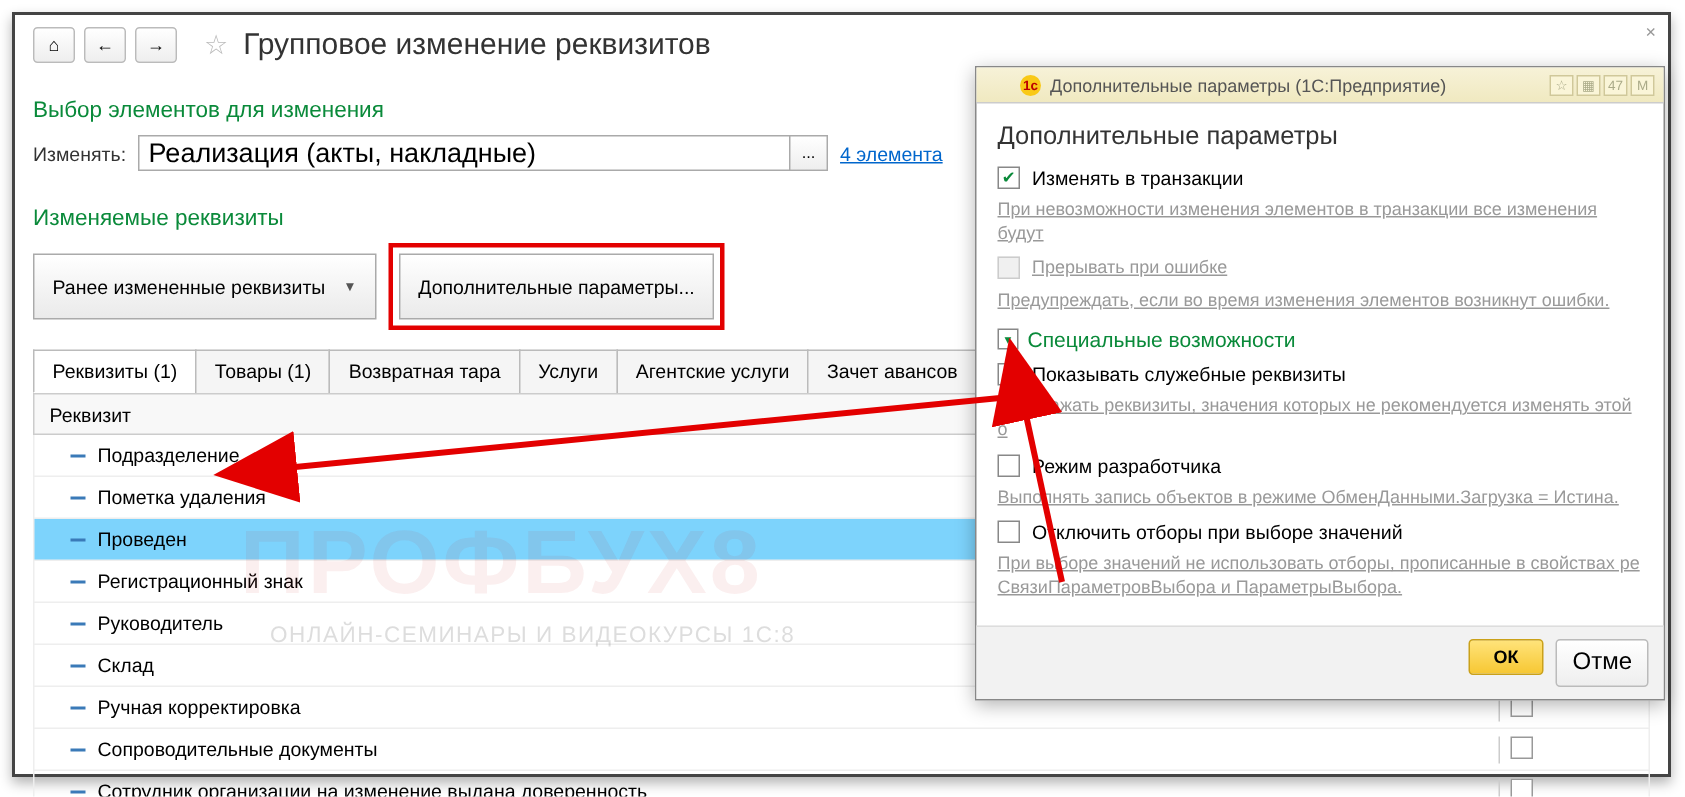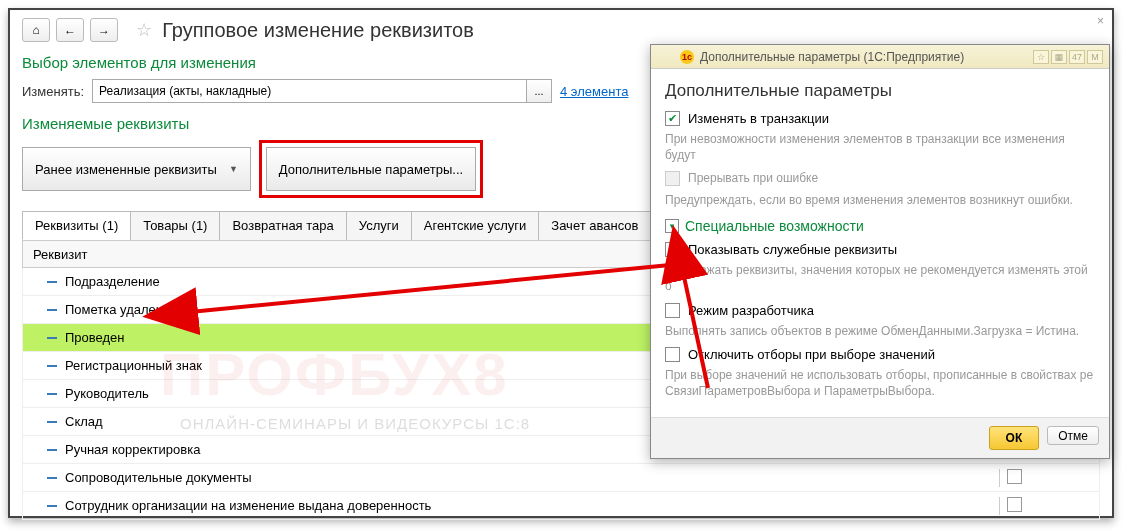--- a/index.html
+++ b/index.html
@@ -3,65 +3,65 @@
 <meta charset="utf-8">
 <style>
   * { box-sizing: border-box; font-family: Arial, sans-serif; }
   body { margin: 0; background: #fff; width: 1123px; height: 531px; position: relative; overflow: hidden; }
   .frame { border: 2px solid #444; width: 1106px; height: 510px; margin: 8px; position: relative; background: #fff; box-shadow: 0 4px 8px rgba(0,0,0,0.3); }
   .main { position: absolute; left: 0; top: 0; right: 0; bottom: 0; padding: 8px 12px; }
   .topbar { display: flex; align-items: center; gap: 6px; margin-bottom: 8px; }
   .nav-btn { width: 28px; height: 24px; border: 1px solid #bbb; border-radius: 3px; background: linear-gradient(#fff,#eee); display: flex; align-items: center; justify-content: center; font-size: 12px; cursor: pointer; }
   .star { color: #bbb; font-size: 18px; margin: 0 4px 0 12px; }
   .title { font-size: 20px; color: #333; }
-  .section-title { color: #0a8a3a; font-size: 15px; margin: 12px 0 8px; }
+  .section-title { color: #0a8a3a; font-size: 15px; margin: 23px 0 8px; }
   .row { display: flex; align-items: center; gap: 8px; margin-bottom: 8px; }
   .label { font-size: 13px; color: #333; }
   .input-like { flex: 0 0 460px; display: flex; }
-  .input-like input { flex: 1; height: 24px; border: 1px solid #aaa; border-right: none; padding: 0 6px; font-size: 12px; background: #fff; }
+  .input-like input { flex: 1; height: 24px; border: 1px solid #aaa; border-right: none; padding: 0 6px; font-size: 18px; background: #fff; }
   .input-like .dots { width: 26px; height: 24px; border: 1px solid #aaa; background: linear-gradient(#fff,#eee); display:flex; align-items:center; justify-content:center; font-size:11px; cursor:pointer; }
   .link { color: #0066cc; text-decoration: underline; font-size: 13px; cursor: pointer; }
   .btn { height: 44px; padding: 0 12px; border: 1px solid #aaa; background: linear-gradient(#fff,#eaeaea); font-size: 13px; cursor: pointer; display:flex; align-items:center; gap:6px; }
   .dropdown-btn { display:flex; align-items:center; }
   .dropdown-btn .caret { margin-left: 6px; font-size: 9px; color: #555; }
   .highlight-box { display:inline-block; padding: 4px; border: 3px solid #e30000; }
   .tabs { display:flex; border-bottom: 1px solid #bbb; margin-top: 12px; }
   .tab { padding: 6px 12px; font-size: 13px; border: 1px solid #bbb; border-bottom: none; background: #f5f5f5; margin-right: -1px; cursor:pointer; position:relative; top:1px; }
   .tab.active { background: #fff; border-bottom: 1px solid #fff; }
   .table-head { display:flex; border: 1px solid #ccc; background: #f8f8f8; font-size: 13px; height: 28px; align-items:center; }
   .col-req { flex: 1; padding: 0 10px; }
   .col-edit { width: 30px; text-align:center; border-left:1px solid #ccc; }
   .col-new { width: 70px; padding: 0 8px; border-left:1px solid #ccc; }
   .trow { display:flex; border: 1px solid #eee; border-top:none; height: 28px; align-items:center; font-size: 13px; }
   .trow .col-req { display:flex; align-items:center; gap:8px; padding-left: 24px; }
   .trow .dash { width: 10px; height: 2px; background: #3a7ab8; display:inline-block; }
-  .trow.hl { background: #bef264; }
+  .trow.hl { background: #7dd3fc; }
   .chk { width: 15px; height: 15px; border: 1px solid #999; background: #fff; display:inline-flex; align-items:center; justify-content:center; font-size:11px; color:#0a8a3a; }
   .chk.checked::after { content: "✔"; }
   .pencil { color: #2a8a2a; font-size: 13px; }
   .val-da { background: #ffe48a; padding: 0 6px; }
 
   
   .dialog { position: absolute; left: 640px; top: 34px; width: 460px; background: #fff; border: 1px solid #888; box-shadow: 0 3px 12px rgba(0,0,0,0.3); font-size: 13px; }
   .dialog .titlebar { height: 24px; background: linear-gradient(#f7f2d8,#f0e9c0); border-bottom:1px solid #ccc; display:flex; align-items:center; padding:0 6px; gap:6px; font-size:12px; color:#555; }
   .dialog .titlebar .logo { width:14px; height:14px; border-radius:50%; background:#f9c917; display:flex; align-items:center; justify-content:center; font-size:9px; color:#b00; font-weight:bold;margin-left:23px; }
   .dialog .titlebar .tbicons { margin-left:auto; display:flex; gap:2px; }
   .dialog .titlebar .tbicons div { width:16px; height:14px; border:1px solid #d0c89a; background:#faf5d8; font-size:9px; color:#aa8; display:flex; align-items:center; justify-content:center; }
   .dialog .body { padding: 10px 14px; }
   .dialog h2 { font-size: 17px; color:#333; margin: 2px 0 10px; font-weight:normal; }
   .dcheck-row { display:flex; align-items:center; gap:8px; margin: 6px 0; }
-  .hint { color:#999; font-size:12px; margin: 2px 0 8px 0; line-height:1.3; }
+  .hint { color:#999; font-size:12px; margin: 2px 0 8px 0; line-height:1.3;text-decoration:underline; }
   .collapse { display:flex; align-items:center; gap:6px; color:#0a8a3a; font-size:14px; margin: 10px 0 8px; cursor:pointer; }
   .collapse .cbox { width:14px; height:14px; border:1px solid #888; display:flex; align-items:center; justify-content:center; font-size:9px; color:#0a8a3a; }
   .dcheck { width:15px; height:15px; border:1px solid #888; background:#fff; display:inline-flex; align-items:center; justify-content:center; font-size:11px; color:#0a8a3a; }
   .dcheck.on::after { content:"✔"; }
   .dcheck.dis { background:#f0f0f0; border-color:#ccc; }
   .dlg-footer { display:flex; justify-content:flex-end; gap:8px; padding: 8px 10px; background:#f2f2f2; border-top:1px solid #ddd; }
   .btn-ok { height:24px; padding:0 16px; background:linear-gradient(#ffe37a,#f6c733); border:1px solid #caa11a; border-radius:3px; font-size:12px; font-weight:bold; cursor:pointer; }
-  .btn-cancel { height:19px; padding:0 10px; background:linear-gradient(#fff,#eee); border:1px solid #bbb; border-radius:3px; font-size:12px; cursor:pointer; }
+  .btn-cancel { height:32px; padding:0 10px; background:linear-gradient(#fff,#eee); border:1px solid #bbb; border-radius:3px; font-size:16px; cursor:pointer; }
 
   
   .arrow { position:absolute; pointer-events:none; }
   .watermark { position:absolute; left:150px; top:330px; font-size:60px; font-weight:bold; color:rgba(200,30,30,0.07); letter-spacing:2px; pointer-events:none; }
   .watermark2 { position:absolute; left:170px; top:405px; font-size:15px; color:rgba(120,120,120,0.25); letter-spacing:1px; pointer-events:none; }
   .close-x { position:absolute; right:8px; top:4px; color:#999; font-size:12px; cursor:pointer; }
 </style>
 </head>
 <body>
 

